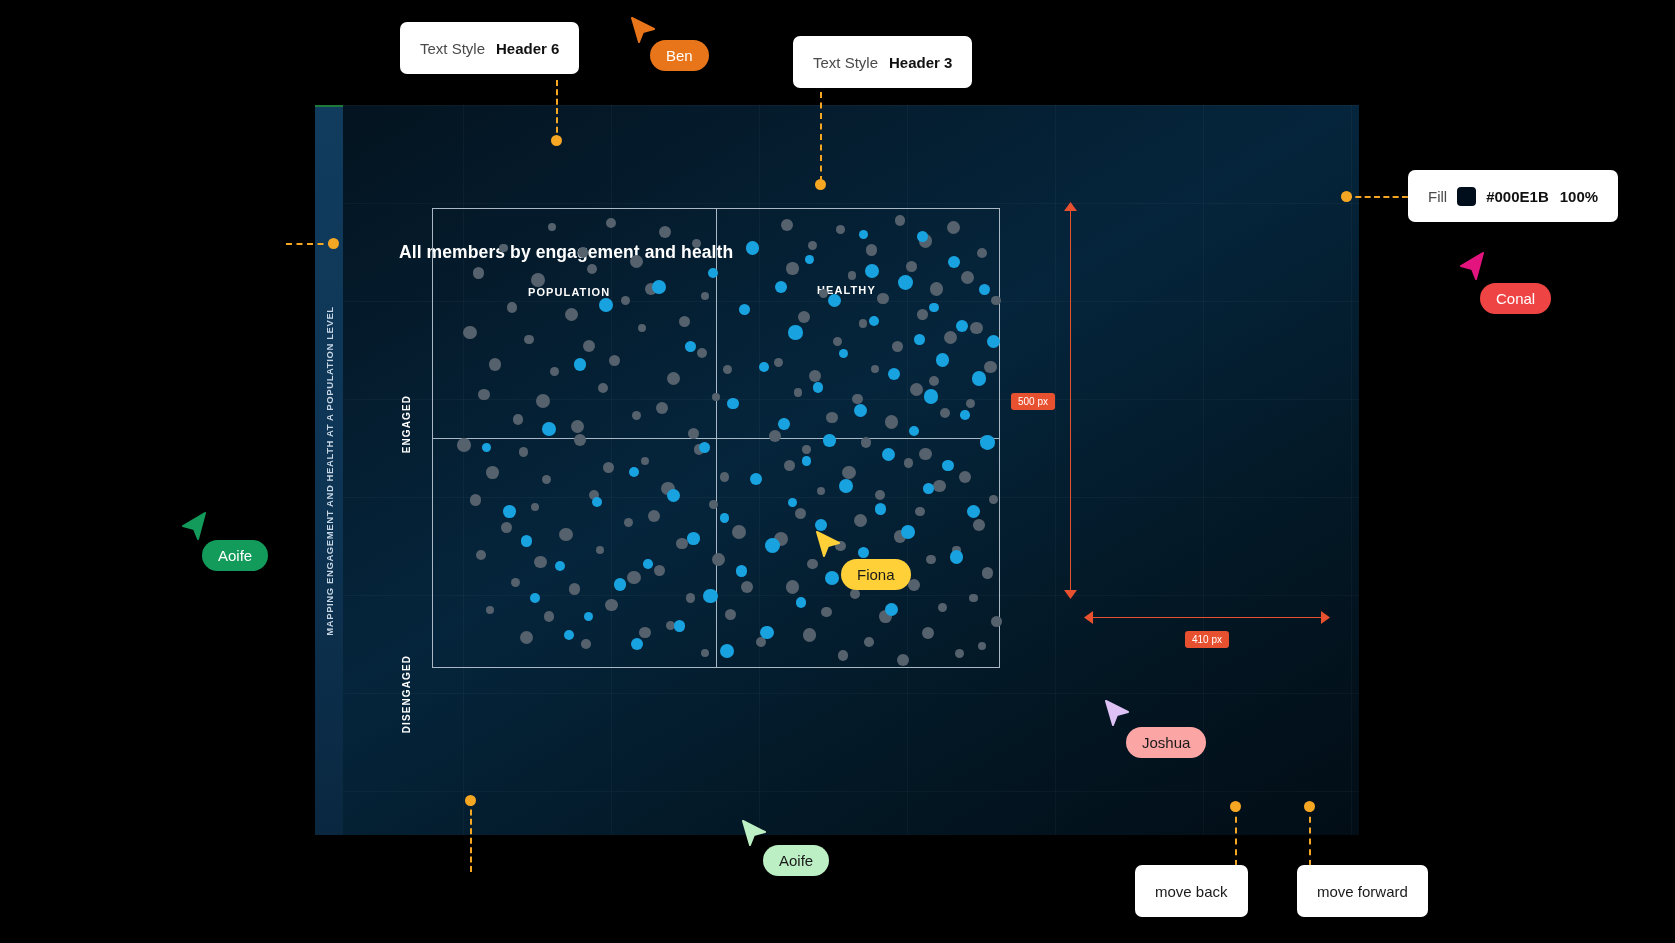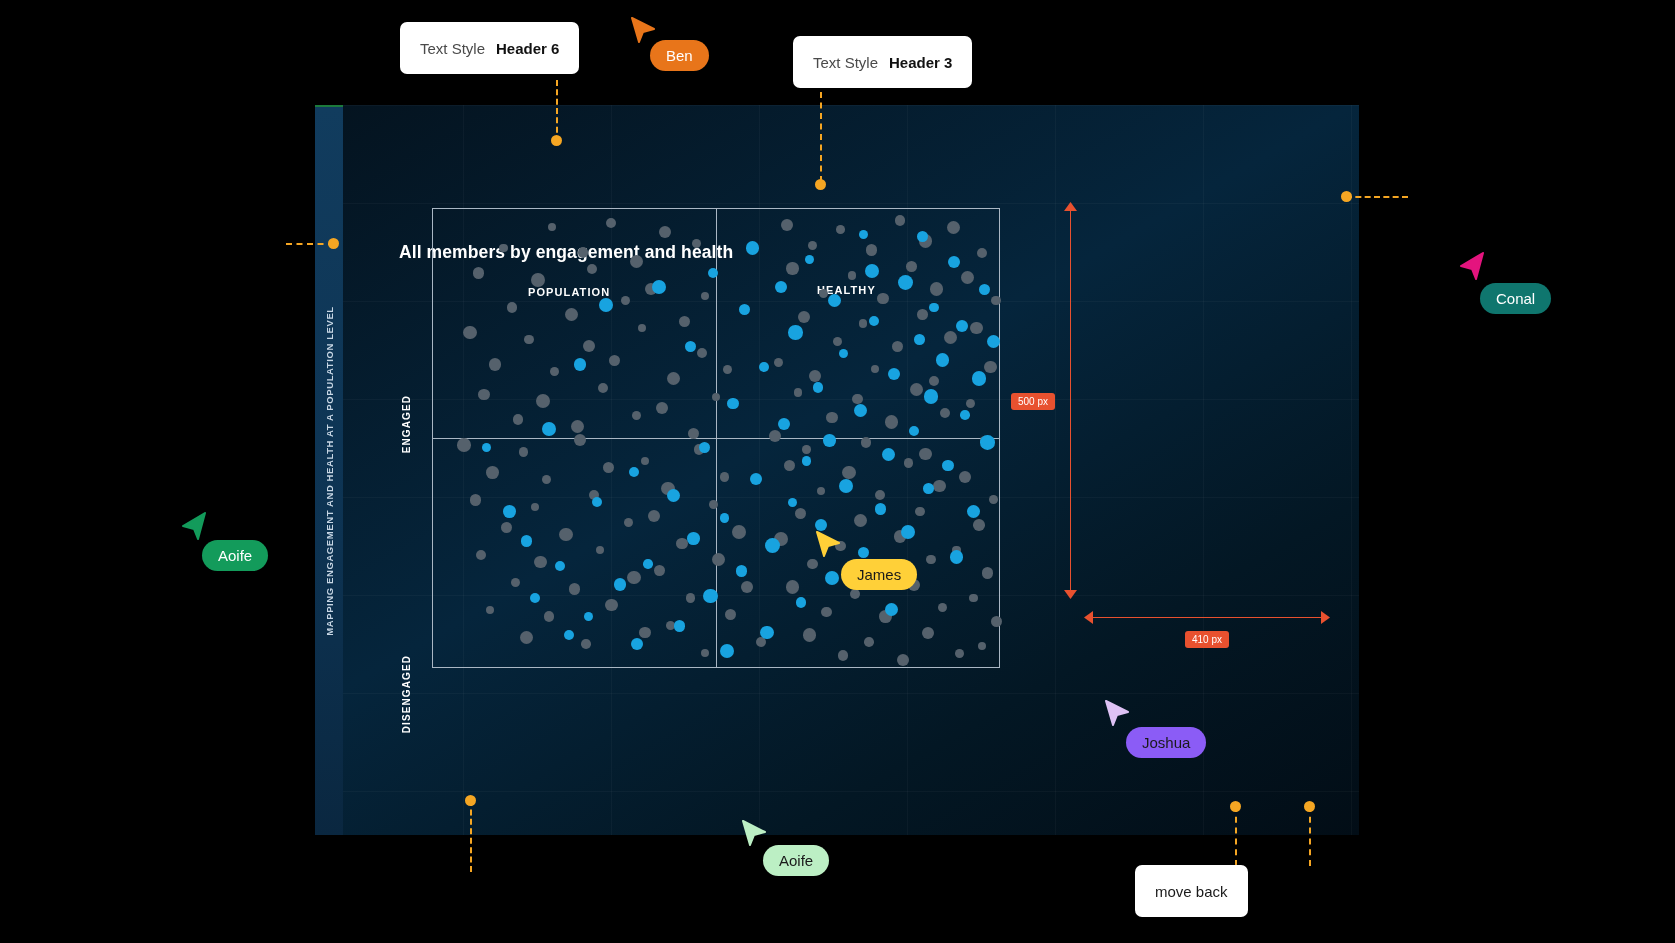--- a/index.html
+++ b/index.html
@@ -446,50 +446,59 @@
     <span class="muted">Text Style</span>
     <span class="strong">Header 6</span>
   </div>
 
   <div class="callout" style="left:793px; top:36px; height:52px;">
     <span class="muted">Text Style</span>
     <span class="strong">Header 3</span>
   </div>
 
 
+  <div class="callout" style="left:1408px; top:170px; height:52px;">
+    <span class="muted">Fill</span>
+    <span class="swatch-dark"></span>
+    <span style="font-weight:700;color:#111">#000E1B</span>
+    <span style="font-weight:700;color:#111;margin-left:11px">100%</span>
+  </div>
 
 
   <div class="callout" style="left:1135px; top:865px; height:52px;">
     <span>move back</span>
   </div>
 
+  <div class="callout" style="left:1297px; top:865px; height:52px;">
+    <span>move forward</span>
+  </div>
 
   <svg class="cursor-arrow" style="left:631px; top:17px;width:24px;height:26px;">
     <polygon points="1,1 23,12 12,15 8,25" fill="#E8751A" stroke="#E8751A" stroke-width="2" stroke-linejoin="round"></polygon>
   </svg>
   <div class="cursor-pill" style="left:650px; top:40px; background:#E8751A; color:#ffffff;">Ben</div>
 
   <svg class="cursor-arrow" style="left:1458px; top:252px;width:26px;height:28px;">
     <polygon points="25,1 3,14 14,17 18,27" fill="#E4147E" stroke="#E4147E" stroke-width="2" stroke-linejoin="round"></polygon>
   </svg>
-  <div class="cursor-pill" style="left:1480px; top:283px; background:#0f766e; color:#ffffff;">Conal</div>
+  <div class="cursor-pill" style="left:1480px; top:283px; background:#ef4444; color:#ffffff;">Conal</div>
 
   <svg class="cursor-arrow" style="left:180px; top:512px;width:26px;height:28px;">
     <polygon points="25,1 3,14 14,17 18,27" fill="#139B5B" stroke="#139B5B" stroke-width="2" stroke-linejoin="round"></polygon>
   </svg>
   <div class="cursor-pill" style="left:202px; top:540px; background:#139B5B; color:#ffffff;">Aoife</div>
 
   <svg class="cursor-arrow" style="left:816px; top:531px;width:24px;height:26px;">
     <polygon points="1,1 23,12 12,15 8,25" fill="#FFD038" stroke="#FFD038" stroke-width="2" stroke-linejoin="round"></polygon>
   </svg>
-  <div class="cursor-pill" style="left:841px; top:559px; background:#FFD038; color:#1a1a1a;">James</div>
+  <div class="cursor-pill" style="left:841px; top:559px; background:#FFD038; color:#1a1a1a;">Fiona</div>
 
   <svg class="cursor-arrow" style="left:1105px; top:700px;width:24px;height:26px;">
     <polygon points="1,1 23,12 12,15 8,25" fill="#DEC2F5" stroke="#DEC2F5" stroke-width="2" stroke-linejoin="round"></polygon>
   </svg>
-  <div class="cursor-pill" style="left:1126px; top:727px; background:#8b5cf6; color:#1a1a1a;">Joshua</div>
+  <div class="cursor-pill" style="left:1126px; top:727px; background:#fca5a5; color:#1a1a1a;">Joshua</div>
 
   <svg class="cursor-arrow" style="left:742px; top:820px;width:24px;height:26px;">
     <polygon points="1,1 23,12 12,15 8,25" fill="#BCEFC4" stroke="#BCEFC4" stroke-width="2" stroke-linejoin="round"></polygon>
   </svg>
   <div class="cursor-pill" style="left:763px; top:845px; background:#BCEFC4; color:#1a1a1a;">Aoife</div>
 
 </div>
 
 </body></html>

